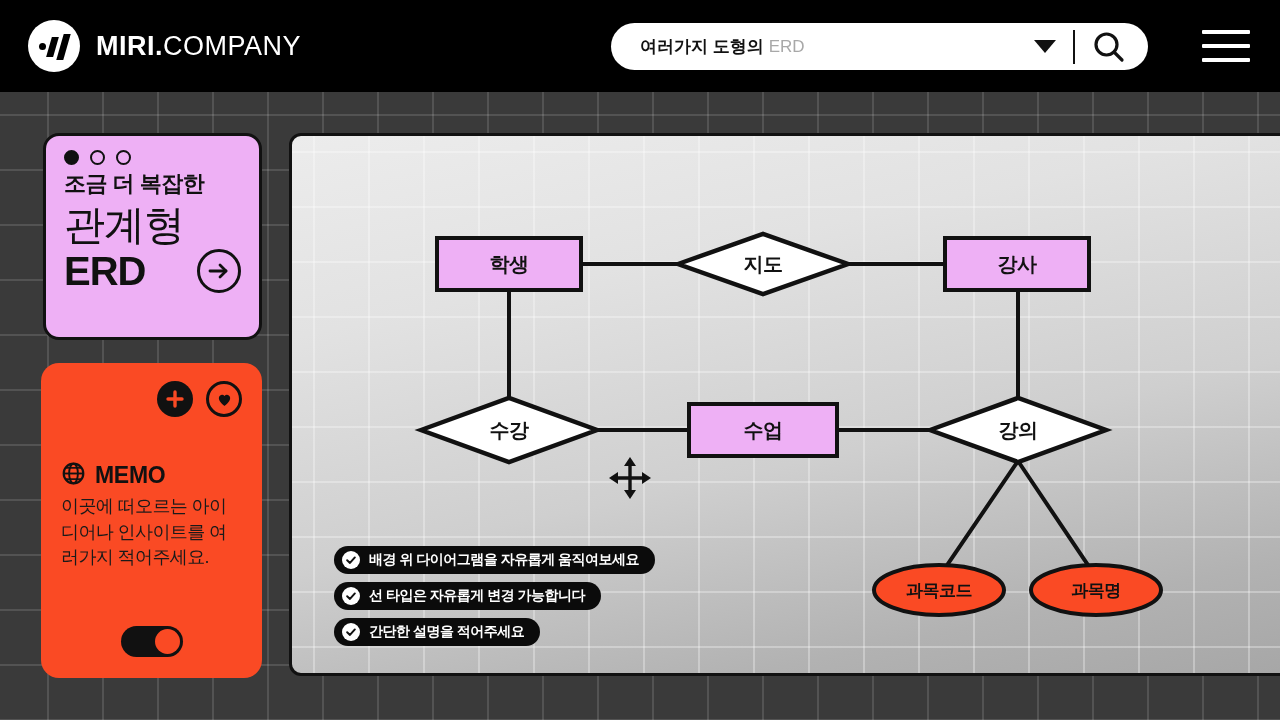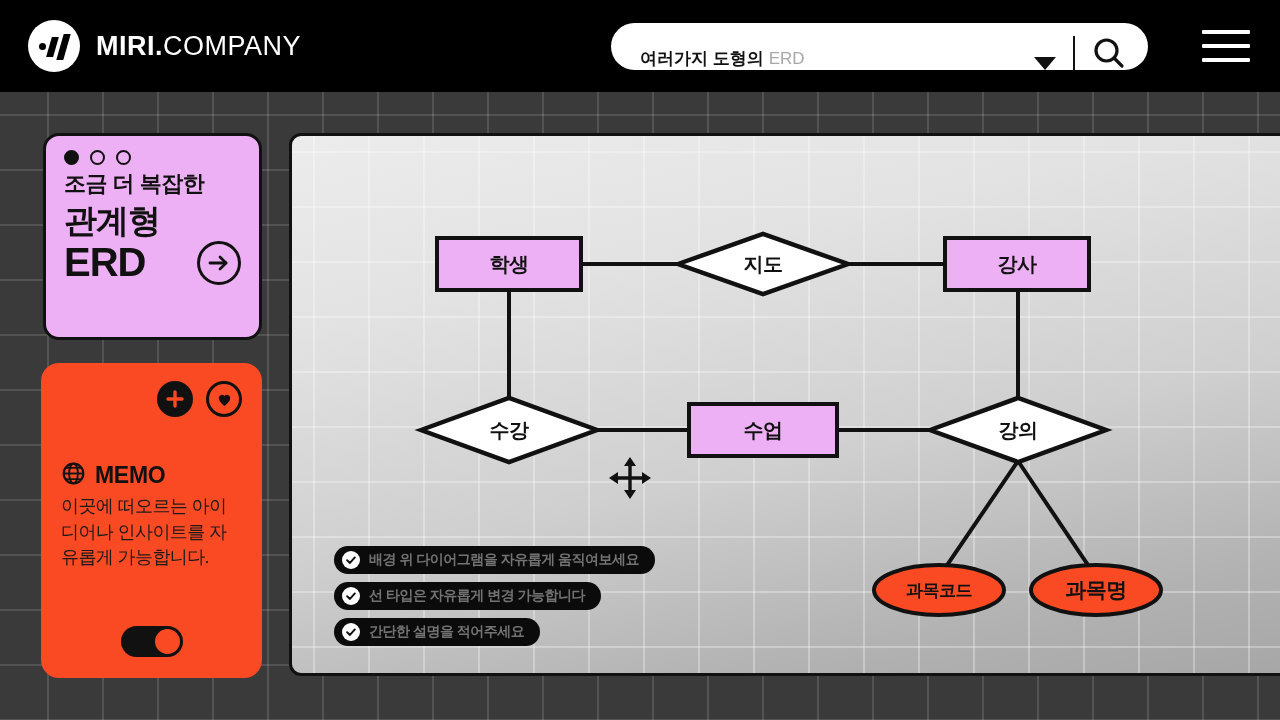--- a/index.html
+++ b/index.html
@@ -43,21 +43,21 @@
     color: #fff; white-space: nowrap;
   }
   #brand-text .strong { font-weight: 700; }
   #brand-text .light { font-weight: 400; }
 
   
   #search-wrap {
     position: absolute; left: 611px; top: 23px;
     width: 537px; height: 47px;
     background: #fff; border-radius: 24px;
-    display: flex; align-items: flex-end;
+    display: flex; align-items: center;
   }
   #search-input-area {
     flex: 1; padding-left: 29px; font-size: 17px;
     white-space: nowrap; overflow: hidden;
   }
   #search-value { font-weight: 700; color: #111; }
   #search-ph { color: #a8a8a8; font-weight: 400; margin-left: 5px; }
   #search-caret {
     width: 0; height: 0; margin-right: 17px;
     border-left: 11px solid transparent;
@@ -83,21 +83,21 @@
     border-radius: 16px; padding: 14px 18px;
   }
   .dots { display: flex; gap: 11px; margin-bottom: 5px; }
   .dot { width: 15px; height: 15px; border-radius: 50%; border: 2.5px solid #111; }
   .dot.filled { background: #111; }
   #purple-sub {
     font-size: 22px; font-weight: 700; color: #111;
     letter-spacing: -0.5px; line-height: 1.25;
   }
   #purple-title {
-    font-size: 33px; font-weight: 700; color: #111;
+    font-size: 41px; font-weight: 400; color: #111;
     letter-spacing: -1px; margin-top: 6px; line-height: 1.05;
   }
   #purple-row { display: flex; align-items: center; justify-content: space-between; margin-top: 2px; }
   #purple-erd {
     font-size: 40px; font-weight: 700; color: #111; letter-spacing: -1px;
   }
   #purple-arrow {
     width: 44px; height: 44px; border-radius: 50%;
     border: 3px solid #111; display: flex;
     align-items: center; justify-content: center;
@@ -182,21 +182,21 @@
     position: absolute; inset: 0;
     display: flex; align-items: center; justify-content: center;
     font-size: 20px; font-weight: 800; color: #111; letter-spacing: -0.5px;
     pointer-events: none;
   }
 
   
   #pills { position: absolute; left: 334px; top: 546px; z-index: 10; }
   .pill {
     display: flex; align-items: center; gap: 9px;
-    background: #0b0b0b; color: #737373;
+    background: #0b0b0b; color: #ffffff;
     border-radius: 18px; height: 28px;
     padding: 0 16px 0 8px; margin-bottom: 8px;
     font-size: 14px; font-weight: 600; letter-spacing: -0.5px;
     width: fit-content; cursor: pointer;
   }
   .check {
     width: 18px; height: 18px; border-radius: 50%;
     background: #fff; flex: none;
     display: flex; align-items: center; justify-content: center;
   }
@@ -276,21 +276,21 @@
       <svg width="25" height="25" viewBox="0 0 24 24">
         <circle cx="12" cy="12" r="9.4" fill="none" stroke="#111" stroke-width="2.1"></circle>
         <ellipse cx="12" cy="12" rx="4.2" ry="9.4" fill="none" stroke="#111" stroke-width="1.8"></ellipse>
         <line x1="2.6" y1="12" x2="21.4" y2="12" stroke="#111" stroke-width="1.8"></line>
         <line x1="4.3" y1="6.6" x2="19.7" y2="6.6" stroke="#111" stroke-width="1.6"></line>
         <line x1="4.3" y1="17.4" x2="19.7" y2="17.4" stroke="#111" stroke-width="1.6"></line>
       </svg>
     </span>
     <span id="memo-label">MEMO</span>
   </div>
-  <div id="memo-body">이곳에 떠오르는 아이디어나 인사이트를 자유롭게 가능합니다.</div>
+  <div id="memo-body">이곳에 떠오르는 아이디어나 인사이트를 여러가지 적어주세요.</div>
 
   <div id="toggle">
     <span class="knob"></span>
   </div>
 </div>
 
 <div id="canvas">
 
   <div id="close-btn">
     <svg width="20" height="20" viewBox="0 0 20 20">
@@ -353,21 +353,21 @@
     <span class="diamond-label">수강</span>
   </div>
   <div class="diamond-wrap" style="left:638px; top:262px; width:176px; height:64px;">
     <span class="diamond-label">강의</span>
   </div>
 
   <div class="diamond-wrap" style="left:582px; top:429px; width:130px; height:50px;">
     <span class="diamond-label" style="font-size:17px;">과목코드</span>
   </div>
   <div class="diamond-wrap" style="left:739px; top:429px; width:130px; height:50px;">
-    <span class="diamond-label" style="font-size:21px;">과목명</span>
+    <span class="diamond-label" style="font-size:17px;">과목명</span>
   </div>
 </div>
 
 <div id="pills">
   <div class="pill">
     <span class="check">
       <svg width="12" height="12" viewBox="0 0 14 14">
         <polyline points="2.5,7.3 5.8,10.4 11.5,4" fill="none" stroke="#111" stroke-width="2.3" stroke-linecap="round" stroke-linejoin="round"></polyline>
       </svg>
     </span>

